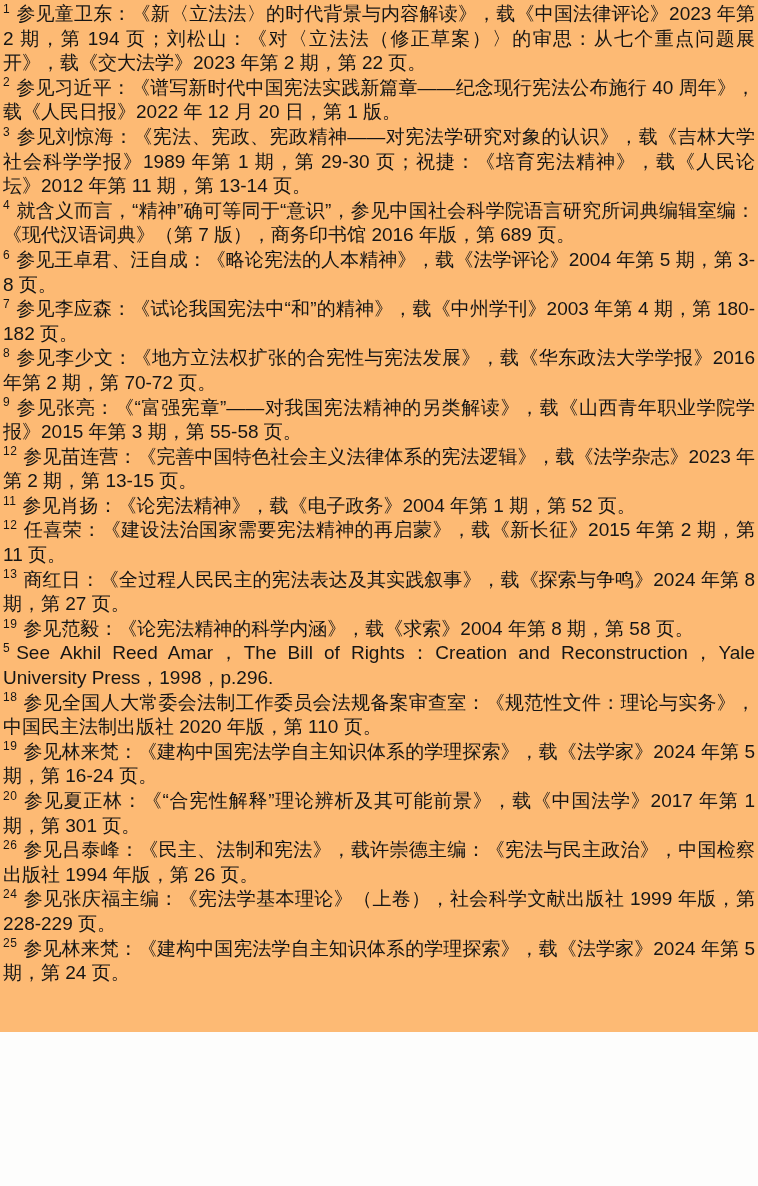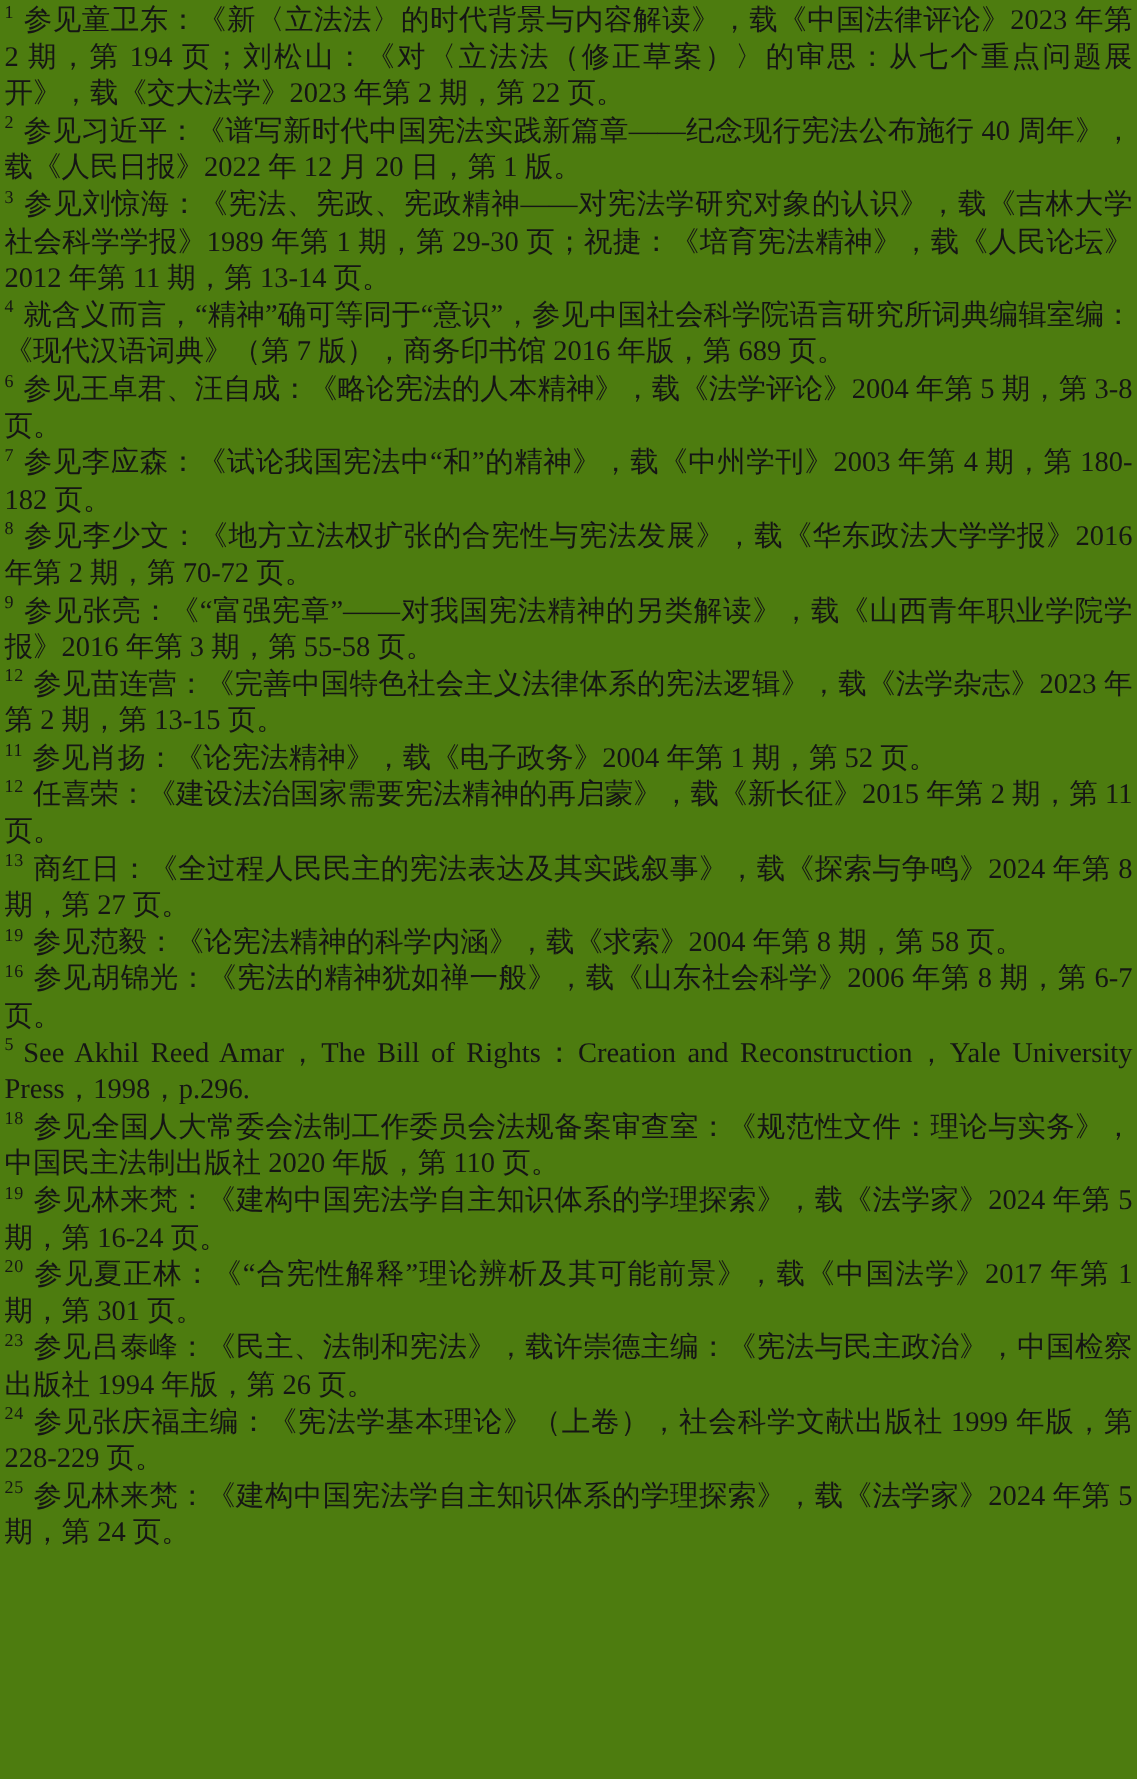--- a/index.html
+++ b/index.html
@@ -2,26 +2,26 @@
 <html><head>
 <meta charset="utf-8">
 <style>
   html, body {
     margin: 0;
     padding: 0;
     background: #fdfdfc;
   }
   .page {
     width: 758px;
-    height: 1186px;
+    height: 1032px;
     box-sizing: border-box;
     padding: 2px 3px 0 3px;
-    background: #4d7c0f;
+    background: #fdba74;
     color: #151515;
-    font-family: Liberation Serif, serif;
+    font-family: Liberation Sans, sans-serif;
     font-size: 19px;
     line-height: 24.6px;
     text-align: justify;
     overflow: hidden;
   }
   p.fn {
     margin: 0;
     padding: 0;
     text-align: justify;
   }
@@ -37,28 +37,27 @@
 <body>
 
 <div class="page">
   <p class="fn"><sup class="fn-num">1</sup><span>参见童卫东：《新〈立法法〉的时代背景与内容解读》，载《中国法律评论》2023 年第 2 期，第 194 页；刘松山：《对〈立法法（修正草案）〉的审思：从七个重点问题展开》，载《交大法学》2023 年第 2 期，第 22 页。</span></p>
   <p class="fn"><sup class="fn-num">2</sup><span>参见习近平：《谱写新时代中国宪法实践新篇章——纪念现行宪法公布施行 40 周年》，载《人民日报》2022 年 12 月 20 日，第 1 版。</span></p>
   <p class="fn"><sup class="fn-num">3</sup><span>参见刘惊海：《宪法、宪政、宪政精神——对宪法学研究对象的认识》，载《吉林大学社会科学学报》1989 年第 1 期，第 29-30 页；祝捷：《培育宪法精神》，载《人民论坛》2012 年第 11 期，第 13-14 页。</span></p>
   <p class="fn"><sup class="fn-num">4</sup><span>就含义而言，“精神”确可等同于“意识”，参见中国社会科学院语言研究所词典编辑室编：《现代汉语词典》（第 7 版），商务印书馆 2016 年版，第 689 页。</span></p>
   <p class="fn"><sup class="fn-num">6</sup><span>参见王卓君、汪自成：《略论宪法的人本精神》，载《法学评论》2004 年第 5 期，第 3-8 页。</span></p>
   <p class="fn"><sup class="fn-num">7</sup><span>参见李应森：《试论我国宪法中“和”的精神》，载《中州学刊》2003 年第 4 期，第 180-182 页。</span></p>
   <p class="fn"><sup class="fn-num">8</sup><span>参见李少文：《地方立法权扩张的合宪性与宪法发展》，载《华东政法大学学报》2016 年第 2 期，第 70-72 页。</span></p>
-  <p class="fn"><sup class="fn-num">9</sup><span>参见张亮：《“富强宪章”——对我国宪法精神的另类解读》，载《山西青年职业学院学报》2016 年第 3 期，第 55-58 页。</span></p>
+  <p class="fn"><sup class="fn-num">9</sup><span>参见张亮：《“富强宪章”——对我国宪法精神的另类解读》，载《山西青年职业学院学报》2015 年第 3 期，第 55-58 页。</span></p>
   <p class="fn"><sup class="fn-num">12</sup><span>参见苗连营：《完善中国特色社会主义法律体系的宪法逻辑》，载《法学杂志》2023 年第 2 期，第 13-15 页。</span></p>
   <p class="fn"><sup class="fn-num">11</sup><span>参见肖扬：《论宪法精神》，载《电子政务》2004 年第 1 期，第 52 页。</span></p>
   <p class="fn"><sup class="fn-num">12</sup><span>任喜荣：《建设法治国家需要宪法精神的再启蒙》，载《新长征》2015 年第 2 期，第 11 页。</span></p>
   <p class="fn"><sup class="fn-num">13</sup><span>商红日：《全过程人民民主的宪法表达及其实践叙事》，载《探索与争鸣》2024 年第 8 期，第 27 页。</span></p>
   <p class="fn"><sup class="fn-num">19</sup><span>参见范毅：《论宪法精神的科学内涵》，载《求索》2004 年第 8 期，第 58 页。</span></p>
-  <p class="fn"><sup class="fn-num">16</sup><span>参见胡锦光：《宪法的精神犹如禅一般》，载《山东社会科学》2006 年第 8 期，第 6-7 页。</span></p>
   <p class="fn"><sup class="fn-num">5</sup><span>See Akhil Reed Amar，The Bill of Rights：Creation and Reconstruction，Yale University Press，1998，p.296.</span></p>
   <p class="fn"><sup class="fn-num">18</sup><span>参见全国人大常委会法制工作委员会法规备案审查室：《规范性文件：理论与实务》，中国民主法制出版社 2020 年版，第 110 页。</span></p>
   <p class="fn"><sup class="fn-num">19</sup><span>参见林来梵：《建构中国宪法学自主知识体系的学理探索》，载《法学家》2024 年第 5 期，第 16-24 页。</span></p>
   <p class="fn"><sup class="fn-num">20</sup><span>参见夏正林：《“合宪性解释”理论辨析及其可能前景》，载《中国法学》2017 年第 1 期，第 301 页。</span></p>
-  <p class="fn"><sup class="fn-num">23</sup><span>参见吕泰峰：《民主、法制和宪法》，载许崇德主编：《宪法与民主政治》，中国检察出版社 1994 年版，第 26 页。</span></p>
+  <p class="fn"><sup class="fn-num">26</sup><span>参见吕泰峰：《民主、法制和宪法》，载许崇德主编：《宪法与民主政治》，中国检察出版社 1994 年版，第 26 页。</span></p>
   <p class="fn"><sup class="fn-num">24</sup><span>参见张庆福主编：《宪法学基本理论》（上卷），社会科学文献出版社 1999 年版，第 228-229 页。</span></p>
   <p class="fn"><sup class="fn-num">25</sup><span>参见林来梵：《建构中国宪法学自主知识体系的学理探索》，载《法学家》2024 年第 5 期，第 24 页。</span></p>
 
 </div>
 
 </body></html>

